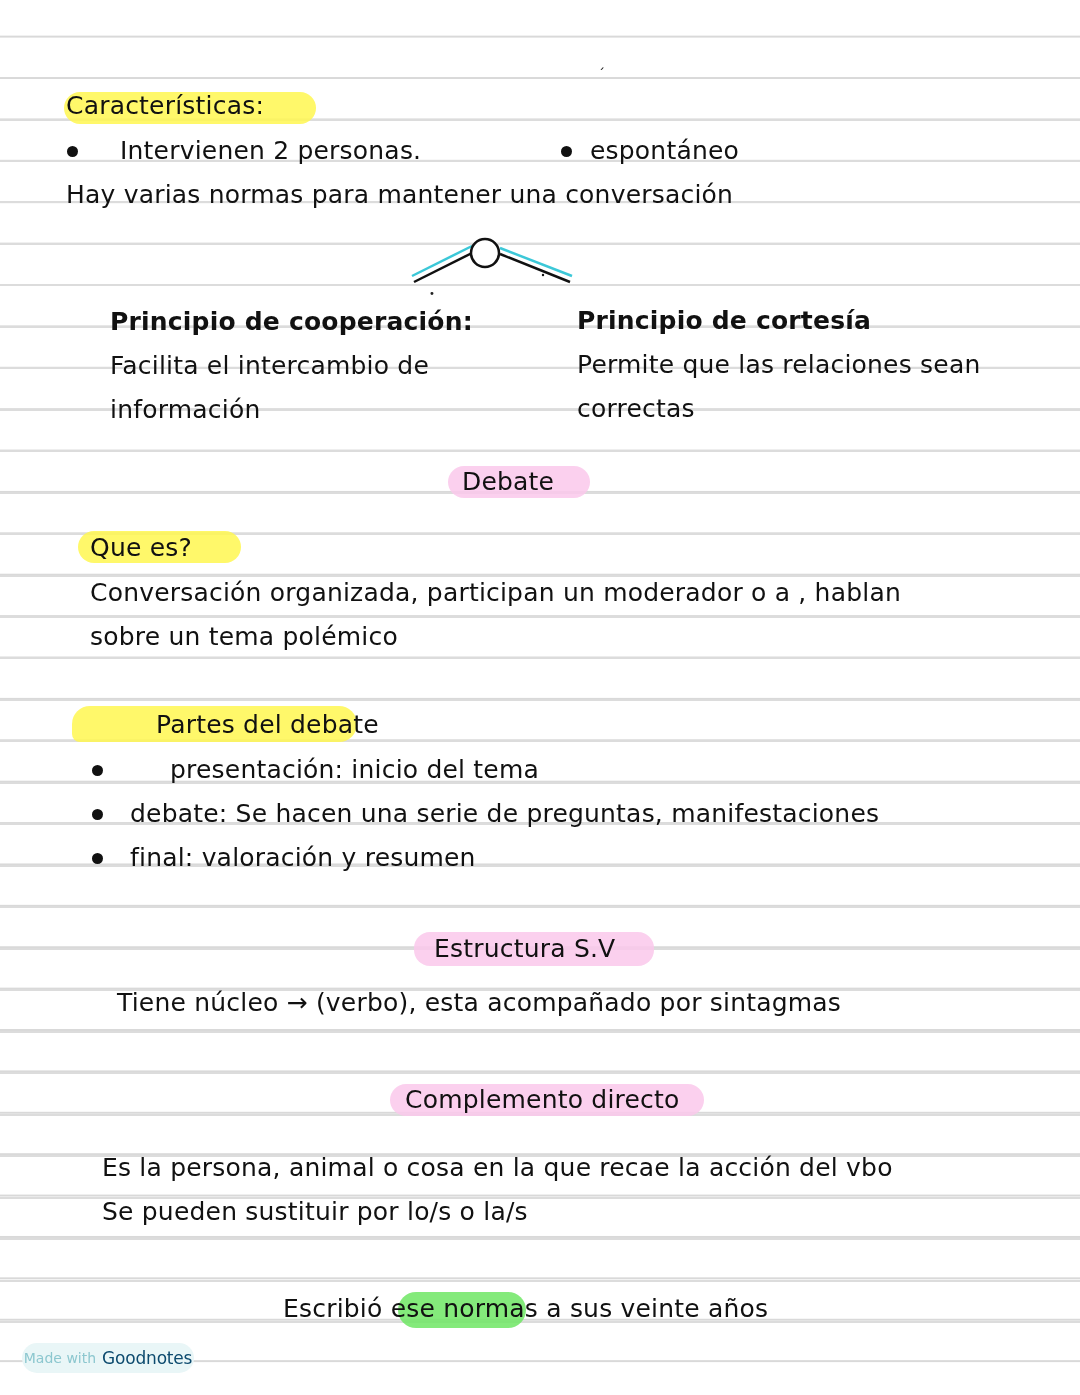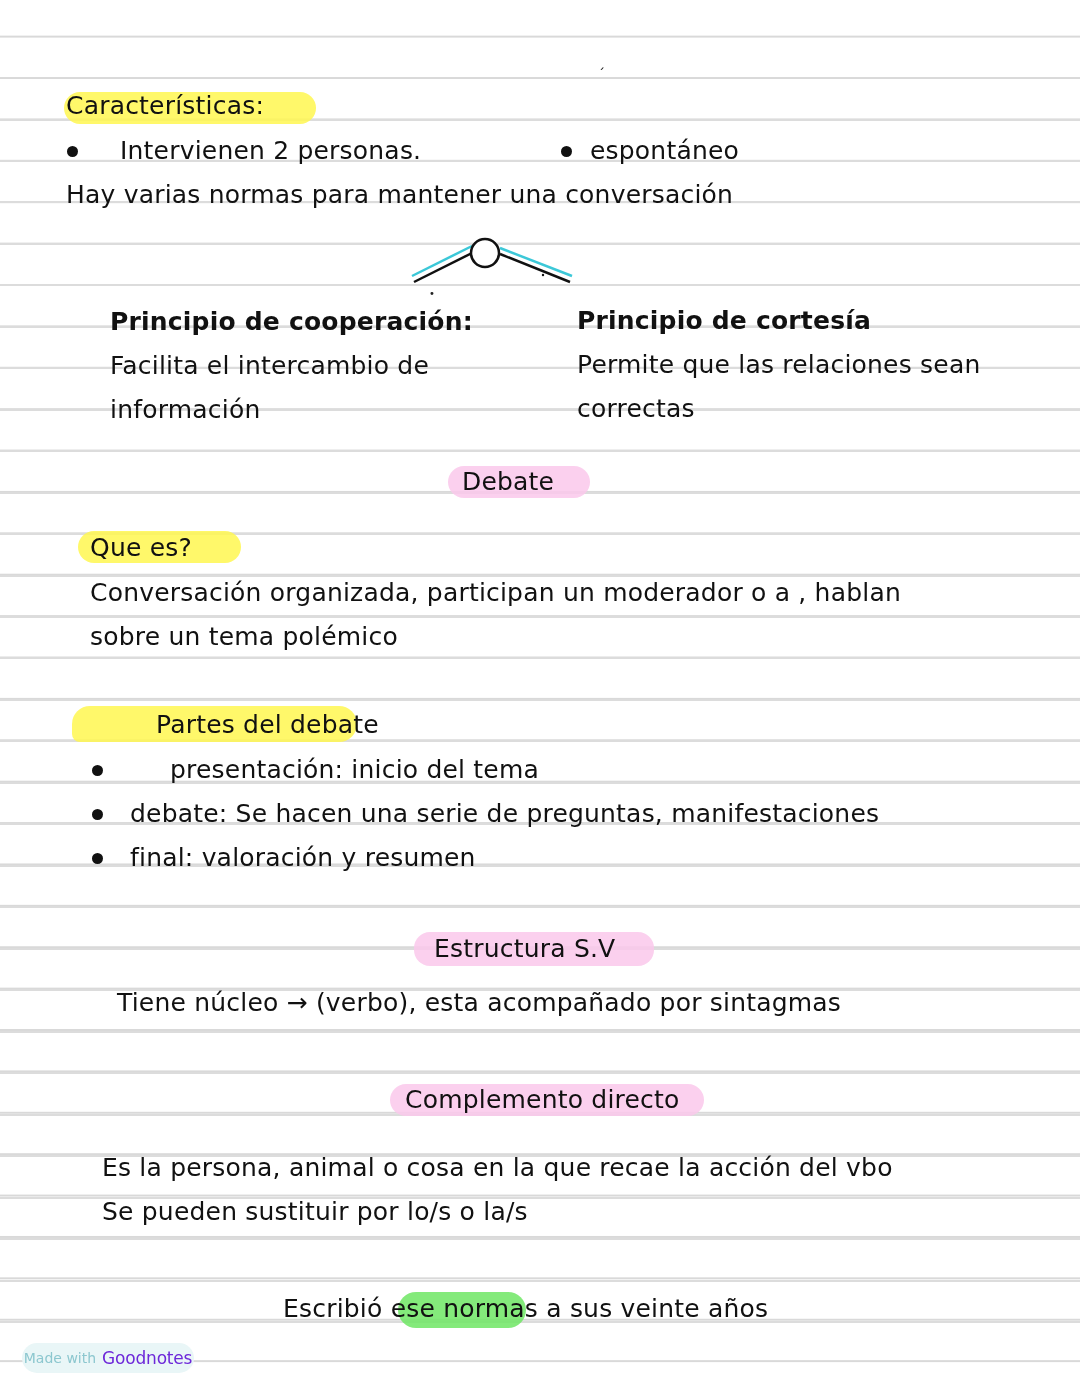--- a/index.html
+++ b/index.html
@@ -49,21 +49,21 @@
     }
     .badge {
       position: absolute;
       left: 22px; top: 1343px;
       width: 172px; height: 30px;
       border-radius: 15px;
       background: #e9f6f7;
       display: flex; align-items: center; justify-content: center; gap: 6px;
     }
     .badge-small { font-size: 14px; color: #8cc7cf; }
-    .badge-brand { font-size: 17px; color: #6d28d9; letter-spacing: -0.2px; text-align: right; }
+    .badge-brand { font-size: 17px; color: #0c4a6e; letter-spacing: -0.2px; text-align: right; }
   </style>
 </head>
 <body>
 
 <div class="page">
 
   <div>
     <div class="ruled" style="top:119px"></div>
     <div class="ruled" style="top:160px"></div>
     <div class="ruled" style="top:201px"></div>

